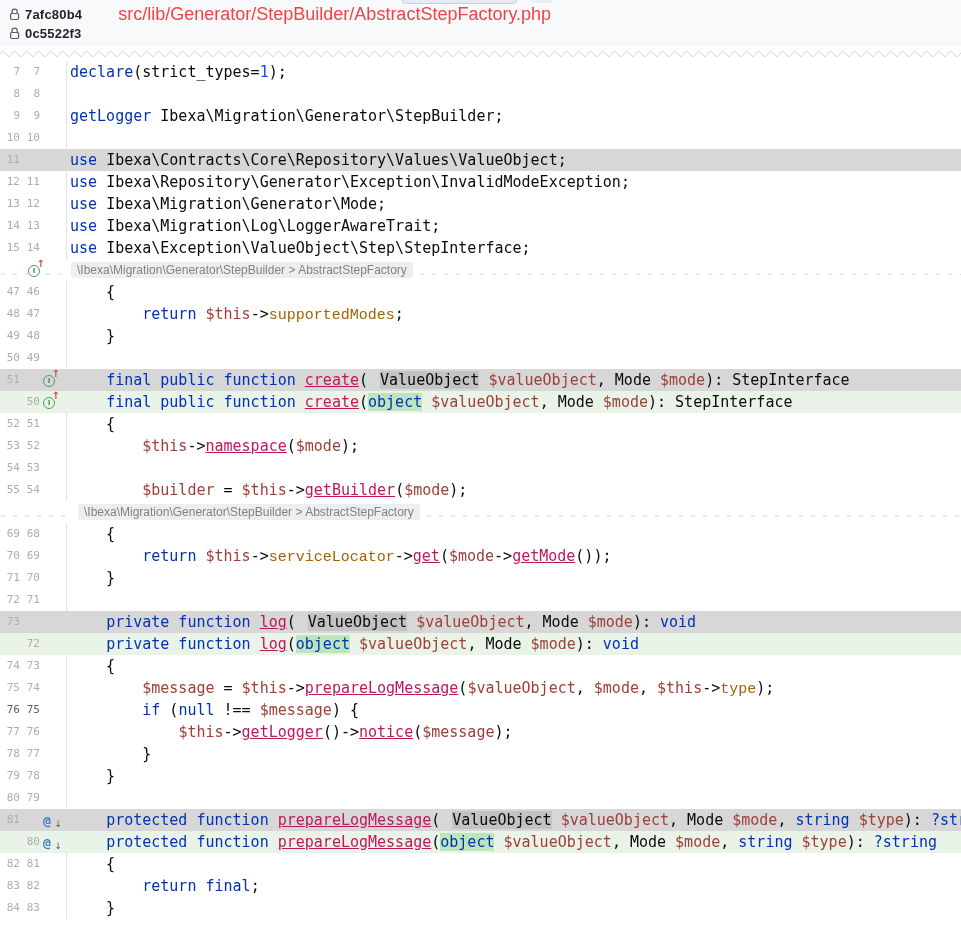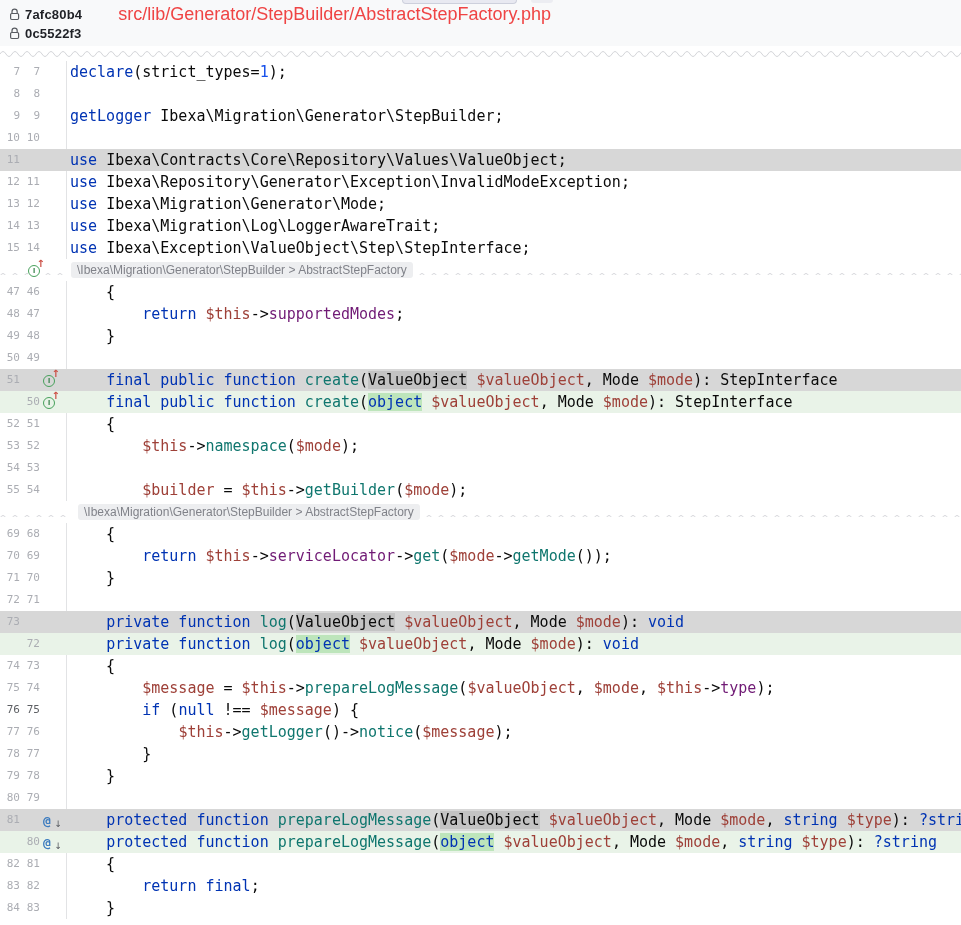--- a/index.html
+++ b/index.html
@@ -31,26 +31,26 @@
   .gut { flex:0 0 66px; display:flex; align-items:center; height:22px; }
   .ln { font-size:11px; color:#ABADB3; text-align:right; font-family:"DejaVu Sans Mono", monospace; }
   .ln1 { width:20px; } .ln2 { width:20px; }
   .line.cur .ln { color:#5D5F63; }
   .gslot { flex:1; display:flex; align-items:center; padding-left:3px; position:relative; }
   .codetext { flex:1; font-size:15px; color:#0A0A0A; border-left:1px solid #E2E3E5;
               padding-left:3px; overflow:hidden; }
   .line.rm .codetext, .line.ad .codetext { border-left-color:transparent; }
 
   .tok-k   { color:#0033B3; }
-  .tok-fn  { color:#0f766e; }
+  .tok-fn  { color:#be185d;text-decoration:underline; }
   .tok-v   { color:#9E4038; }
-  .tok-fld { color:#701a75; }
+  .tok-fld { color:#a16207;font-family:Liberation Mono, monospace; }
   .tok-num { color:#1750EB; }
   .tok-t   { color:#0A0A0A; }
-  .hl-g { background:#C3C3C3; }
+  .hl-g { background:#C3C3C3;margin-left:12px; }
   .hl-a { background:#BDE5BB; }
 
   
   .sep-row { display:flex; align-items:center; height:22px; background:#FFFFFF; }
   .wseg  { flex:0 0 auto; height:10px; overflow:hidden; }
   .wflex { flex:1 1 auto; height:10px; overflow:hidden; }
   .seplabel { font-family:"Liberation Sans", sans-serif; font-size:12px; color:#808289;
               background:#EDEEF0; border-radius:3px; padding:0 6px; line-height:16px;
               margin:0 6px; white-space:nowrap; flex:0 0 auto; }
 

